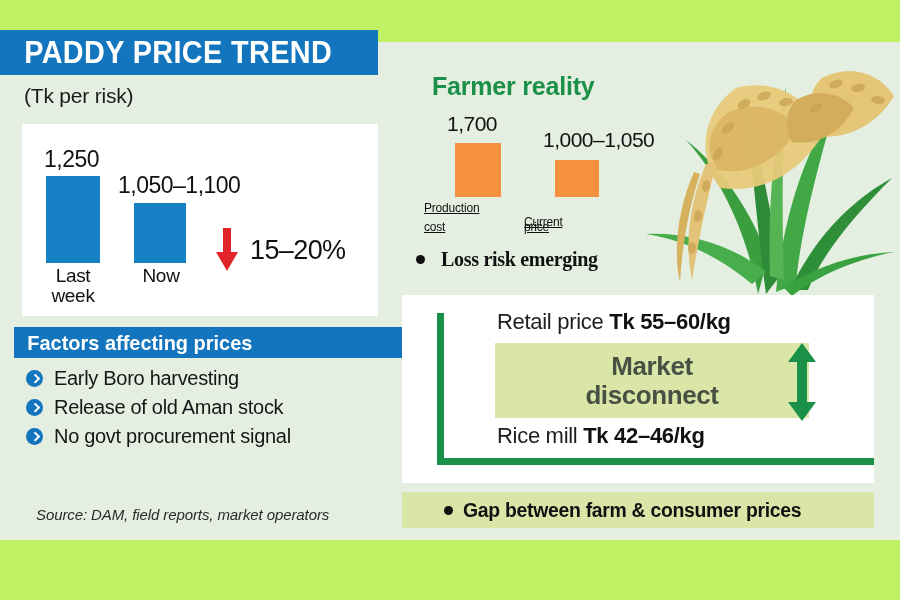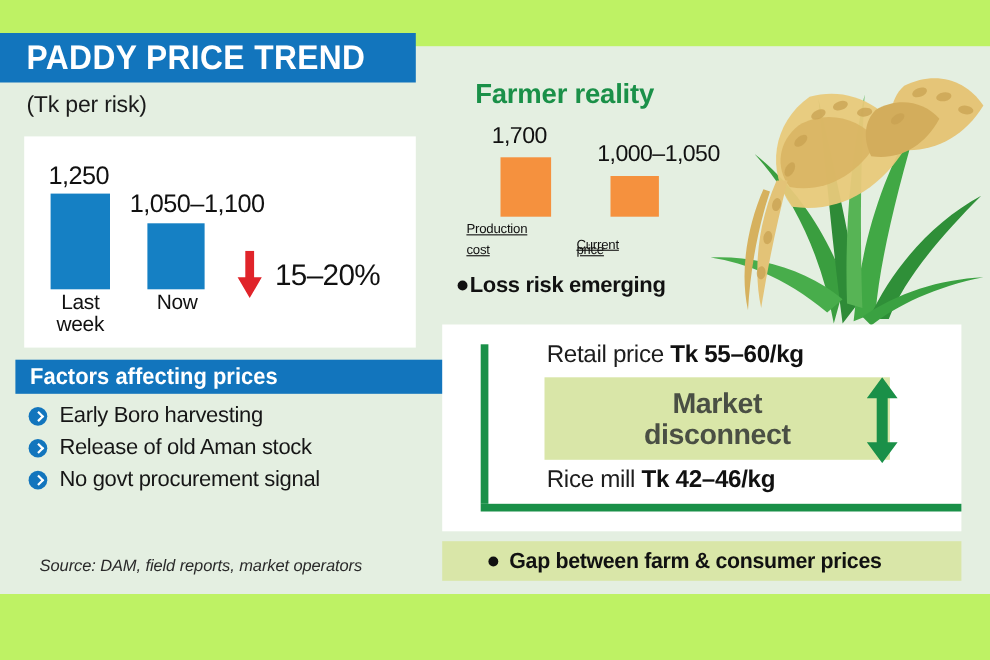--- a/index.html
+++ b/index.html
@@ -155,21 +155,21 @@
   .obar-lab {
     position: absolute;
     font-size: 12px; color: #111;
     text-align: left; line-height: 1.08;
     letter-spacing: -0.2px;
     text-decoration: underline;
   }
   #loss-row {
     position: absolute;
     left: 416px; top: 248px;
-    display: flex; align-items: center; gap: 2px;
+    display: flex; align-items: center; gap: 16px; font-family: Liberation Serif, serif;
   }
   #loss-dot { width: 9px; height: 9px; border-radius: 50%; background: #111; }
   #loss-txt { font-size: 20px; font-weight: 700; color: #111; letter-spacing: -0.3px; }
 
   
   #rice { position: absolute; left: 640px; top: 44px; width: 262px; height: 252px; }
 
   
   #md-card {
     position: absolute;

